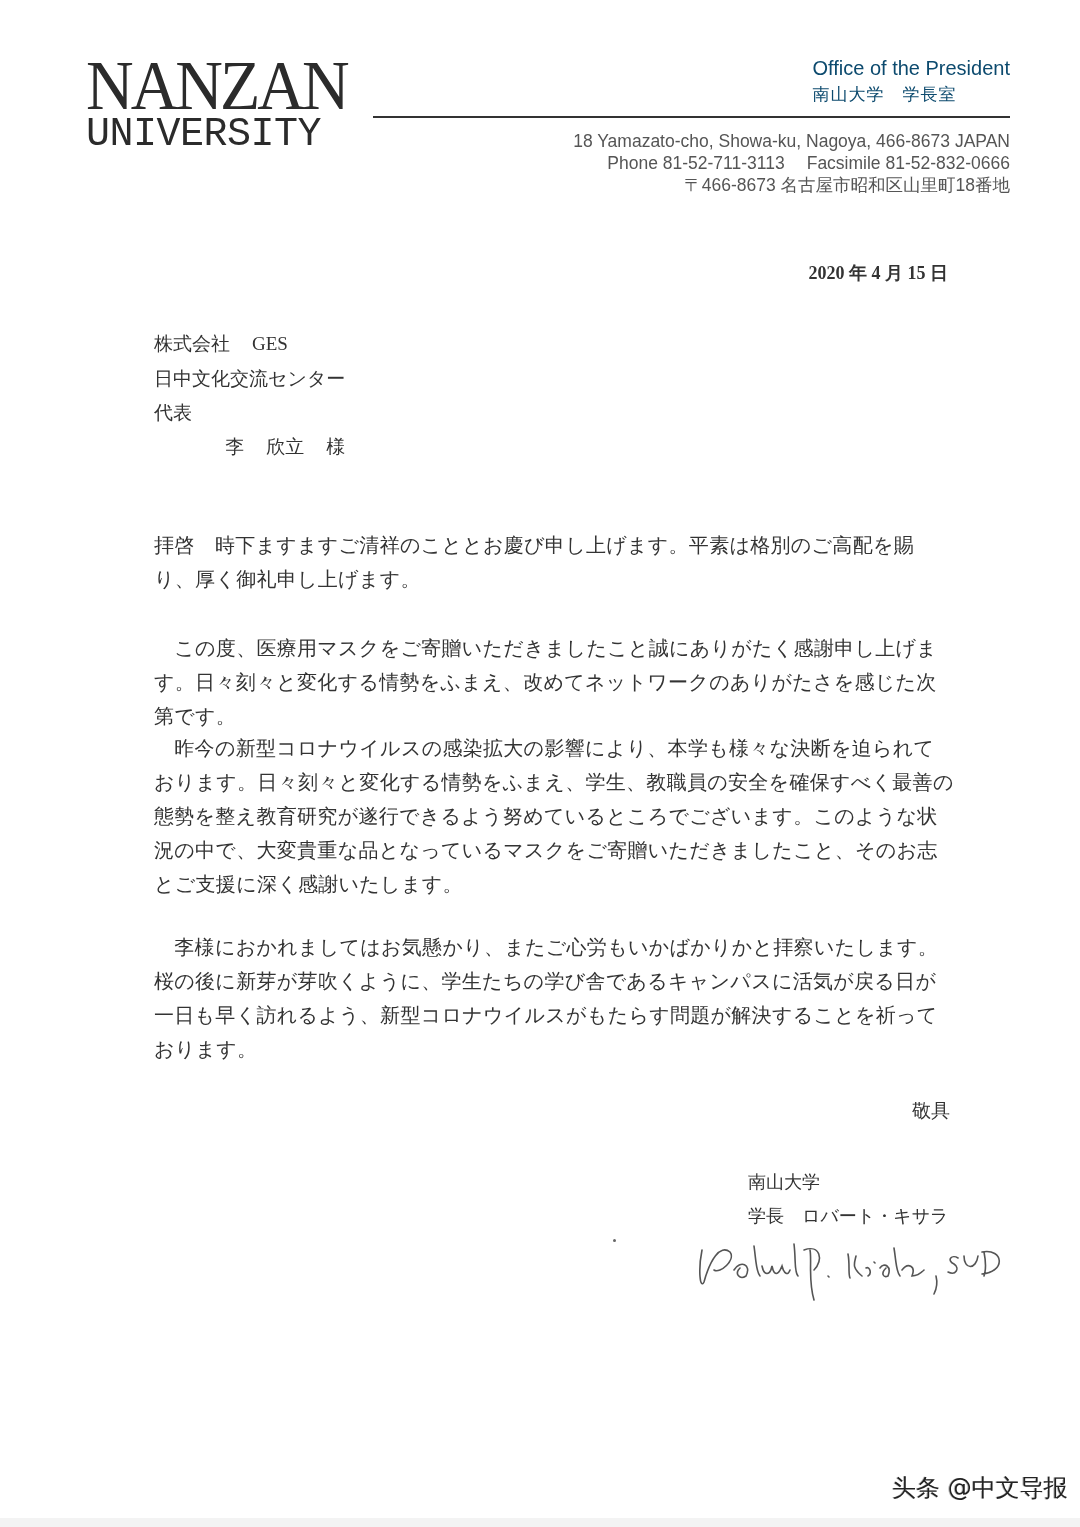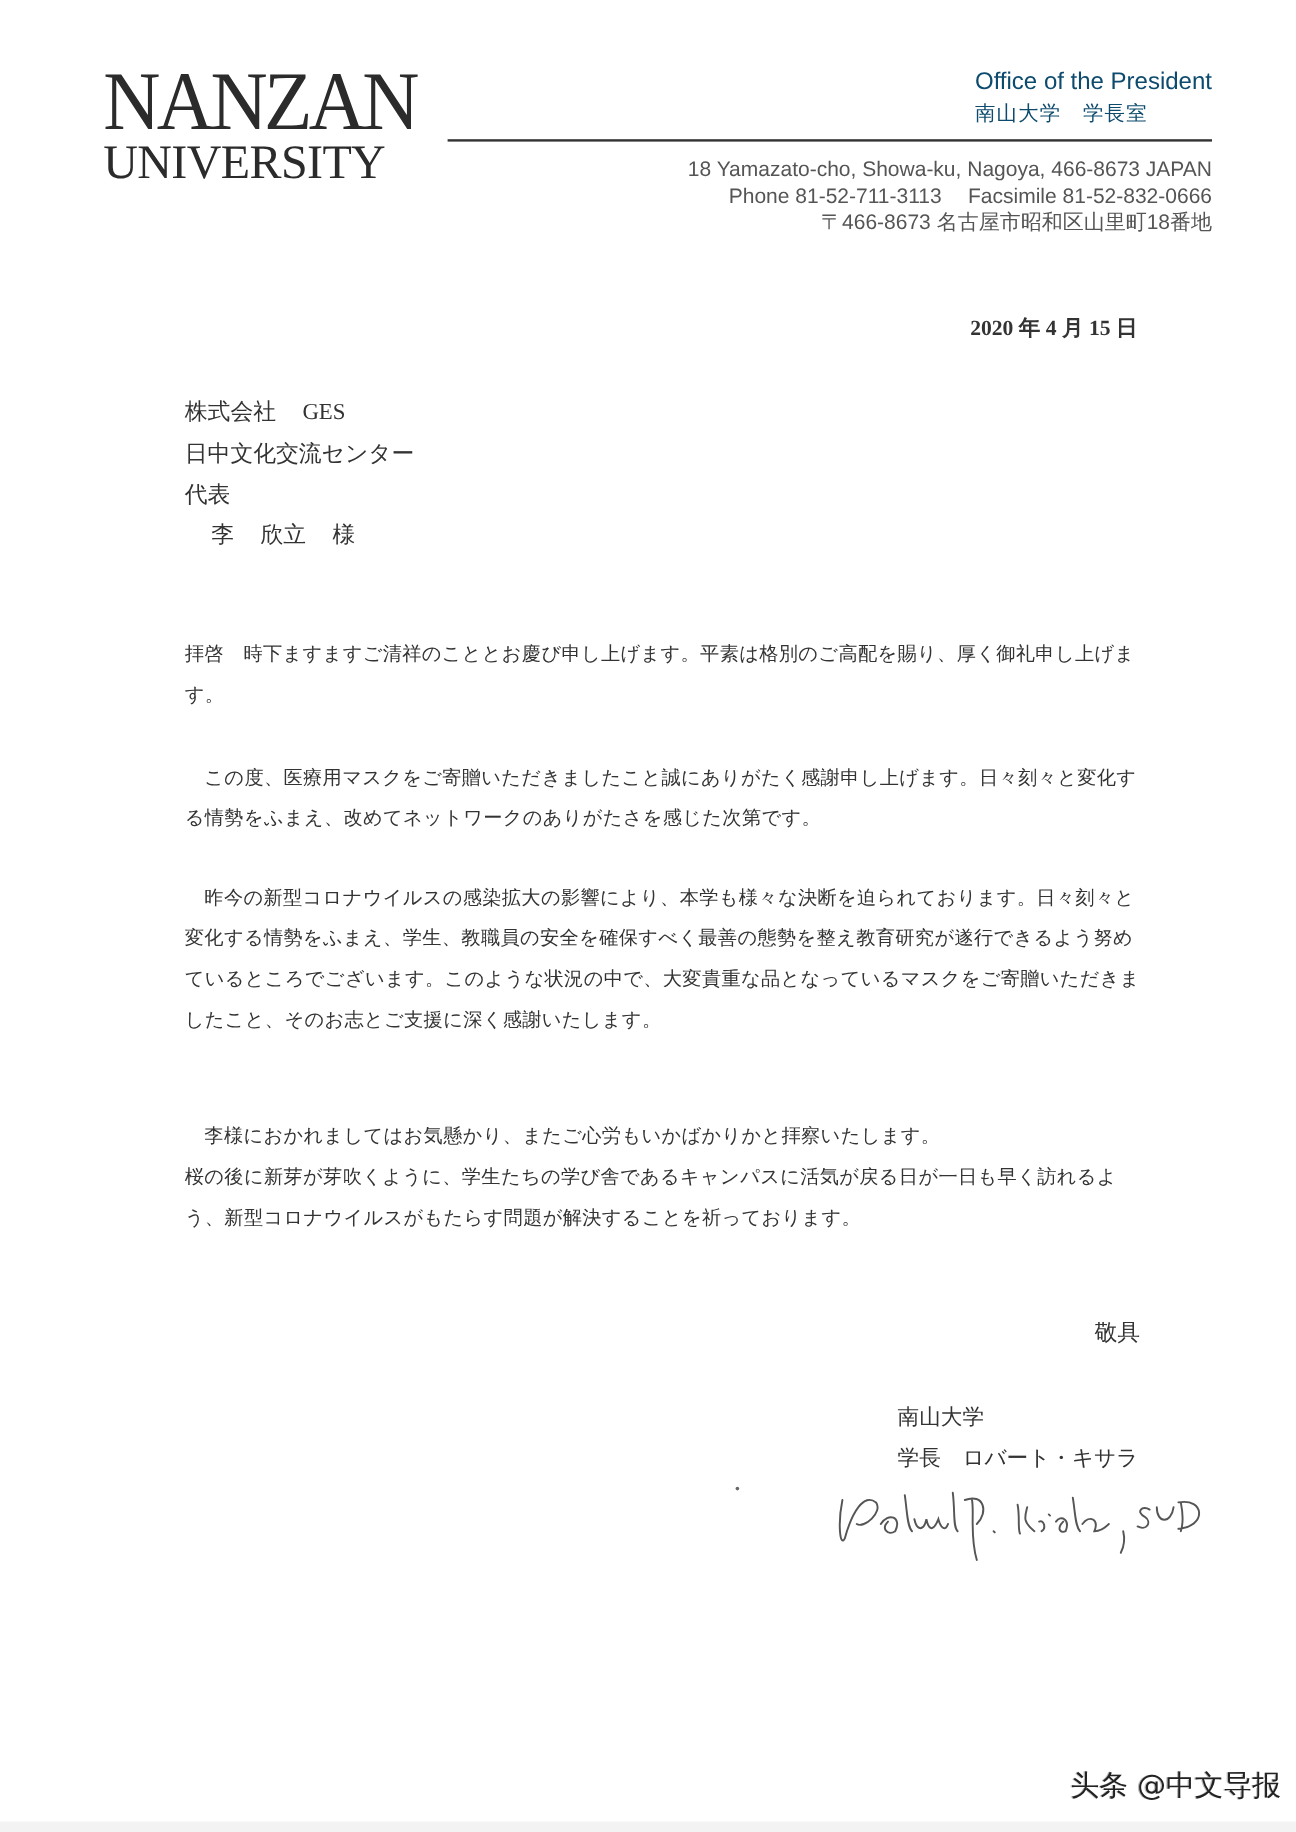--- a/index.html
+++ b/index.html
@@ -19,21 +19,21 @@
     position: absolute; left: 0; top: 1518px; width: 1080px; height: 9px;
     background: #f3f3f3;
   }
   .logo { position: absolute; left: 86px; top: 54px; }
   .logo-line1 {
     font-family: "Liberation Serif", "DejaVu Serif", serif;
     font-size: 66px; line-height: 60px; letter-spacing: -3px;
     color: #2b2b2b; transform: scaleY(1.05); transform-origin: left top;
   }
   .logo-line2 {
-    font-family: Liberation Serif, serif;
+    font-family: Liberation Mono, monospace;
     font-size: 40px; line-height: 42px; letter-spacing: -0.5px;
     color: #2b2b2b; margin-top: 0px;
   }
   .office {
     position: absolute; right: 70px; top: 56px; 
     font-family: Liberation Sans, sans-serif; color: #0c4a6e;
   }
   .office-en { font-size: 20px; line-height: 24px; }
   .office-ja { font-size: 17px; line-height: 30px; letter-spacing: 1px; }
   .rule {
@@ -49,25 +49,25 @@
   .date {
     position: absolute; right: 132px; top: 261px;
     font-family: "Liberation Serif", "DejaVu Serif", serif; font-size: 18px;
     color: #333;
     font-weight: bold;
   }
   .recipient {
     position: absolute; left: 154px; top: 326px;
     font-size: 19px; line-height: 34px; color: #333;
   }
-  .recipient .indent { padding-left: 22px; }
+  .recipient .indent { padding-left: 22px; text-align: right; }
   .recipient .sp { display: inline-block; width: 22px; }
   .body {
     position: absolute; left: 154px; width: 800px;
-    font-size: 16px; line-height: 34px; color: #333;
+    font-size: 20px; line-height: 34px; color: #333;
     letter-spacing: 0.3px;
   }
   .p1 { top: 528px; }
   .p2 { top: 631px; }
   .p3 { top: 731px; }
   .p4 { top: 930px; }
   .closing {
     position: absolute; right: 130px; top: 1098px;
     font-size: 19px; color: #333;
   }

